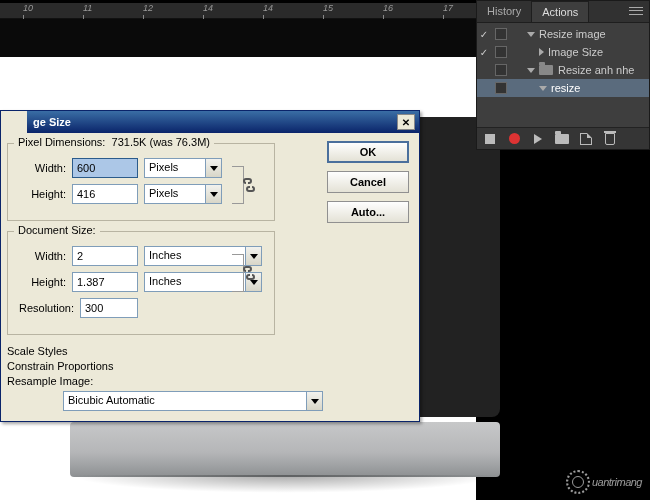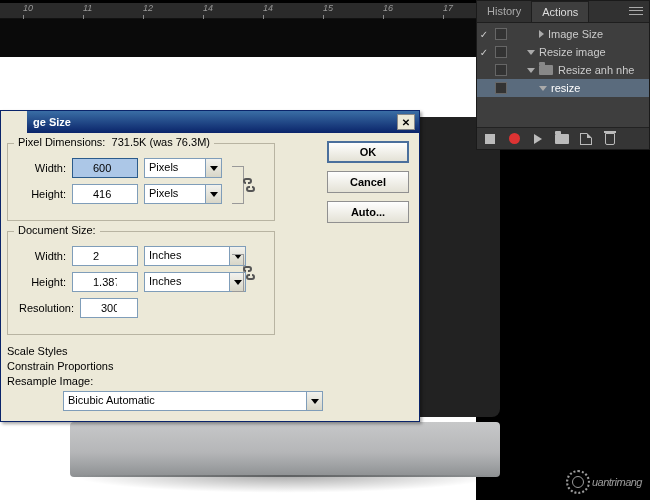--- a/index.html
+++ b/index.html
@@ -20,25 +20,25 @@
   .titlebar-title { font-weight: bold; font-size: 11px; padding-left: 2px; }
   .close-x { width: 18px; height: 16px; background: #ece9d8; border: 1px solid #888; color: #000; font-weight: bold; font-size: 10px; display: flex; align-items: center; justify-content: center; }
   .dlg-body { padding: 10px 8px 10px 6px; position: relative; }
 
   .group { border: 1px solid #b8b4a2; padding: 8px 8px 10px 8px; position: relative; margin-bottom: 10px; width: 268px; }
   .group .legend { position: absolute; top: -8px; left: 6px; background: #ece9d8; padding: 0 4px; font-size: 11px; color: #000; }
 
   .row { display: flex; align-items: center; margin: 6px 0; }
   .lbl { text-align: right; width: 56px; padding-right: 6px; color: #000; }
   .lbl.long { width: 64px; }
-  .field { width: 66px; height: 20px; border: 1px solid #7f9db9; background: #fff; padding: 2px 20px; font-size: 11px; }
+  .field { width: 66px; height: 20px; border: 1px solid #7f9db9; background: #fff; padding: 2px 4px; font-size: 11px; }
   .field.sel { background: #acc7e7; border: 1px solid #2b5b8b; }
   .combo { display: flex; align-items: center; margin-left: 6px; }
   .combo .cbox { width: 62px; height: 20px; border: 1px solid #7f9db9; background: #fff; padding: 2px 4px; }
-  .combo .cbox.w { width: 86px; }
+  .combo .cbox.w { width: 102px; }
   .combo .cbtn { width: 16px; height: 20px; border: 1px solid #7f9db9; border-left: 0; background: linear-gradient(#f2f2ee,#d8d6c8); display: flex; align-items: center; justify-content: center; }
   .tri { width: 0; height: 0; border-left: 4px solid transparent; border-right: 4px solid transparent; border-top: 5px solid #000; }
 
   .link-br { position: absolute; width: 12px; border: 1px solid #999; border-left: 0; }
   .link-br.a { left: 224px; top: 22px; height: 38px; }
   .link-br.b { left: 224px; top: 22px; height: 38px; }
   .link-icon { position: absolute; left: 234px; width: 14px; height: 16px; }
   .link-icon svg { width: 14px; height: 16px; }
   .link-icon.a { top: 33px; }
   .link-icon.b { top: 33px; }
@@ -216,30 +216,30 @@
     <div class="panelmenu">
       <div class="pm-line"></div>
         <div class="pm-line"></div>
         <div class="pm-line"></div>
     </div>
   </div>
   <div class="tree">
     <div class="trow">
       <div class="ck"></div>
       <div class="sq"></div>
+      <span class="ind1"></span>
+      <div class="disclose"></div>
+      <span class="name">Resize image</span>
+    </div>
+    <div class="trow">
+      <div class="ck"></div>
+      <div class="sq"></div>
       <span class="ind2"></span>
       <div class="disclose right"></div>
       <span class="name">Image Size</span>
-    </div>
-    <div class="trow">
-      <div class="ck"></div>
-      <div class="sq"></div>
-      <span class="ind1"></span>
-      <div class="disclose"></div>
-      <span class="name">Resize image</span>
     </div>
     <div class="trow">
       <div class="ck off"></div>
       <div class="sq"></div>
       <span class="ind1"></span>
       <div class="disclose"></div>
       <div class="fld"></div>
       <span class="name">Resize anh nhe</span>
     </div>
     <div class="trow sel">

